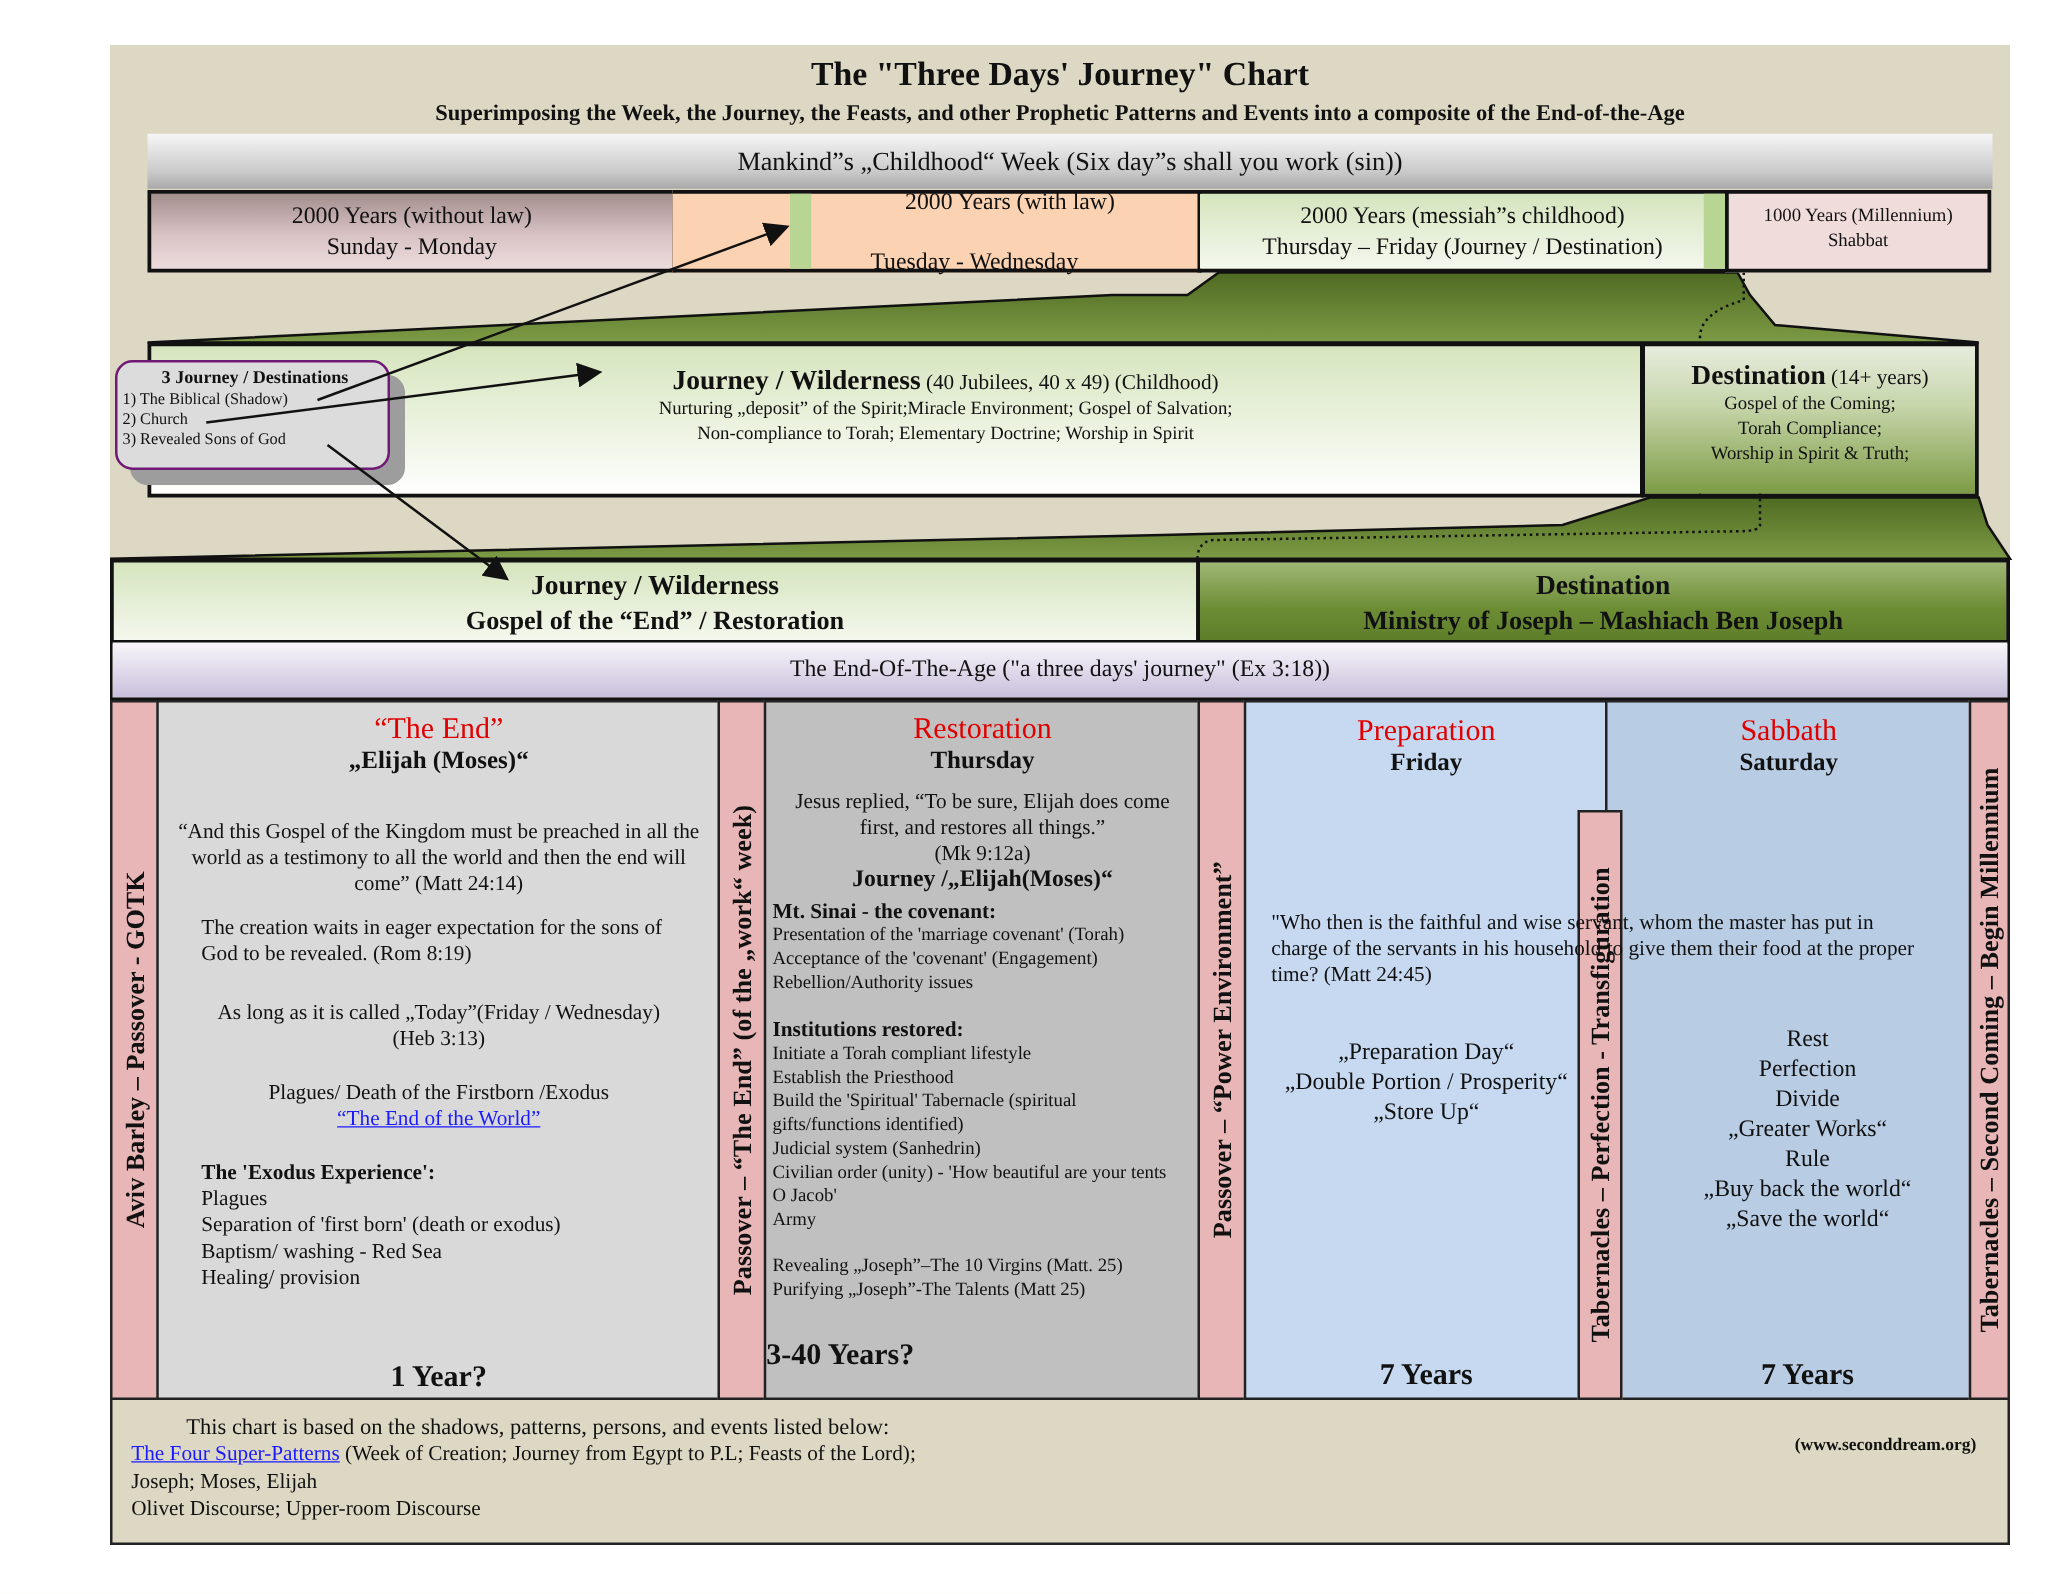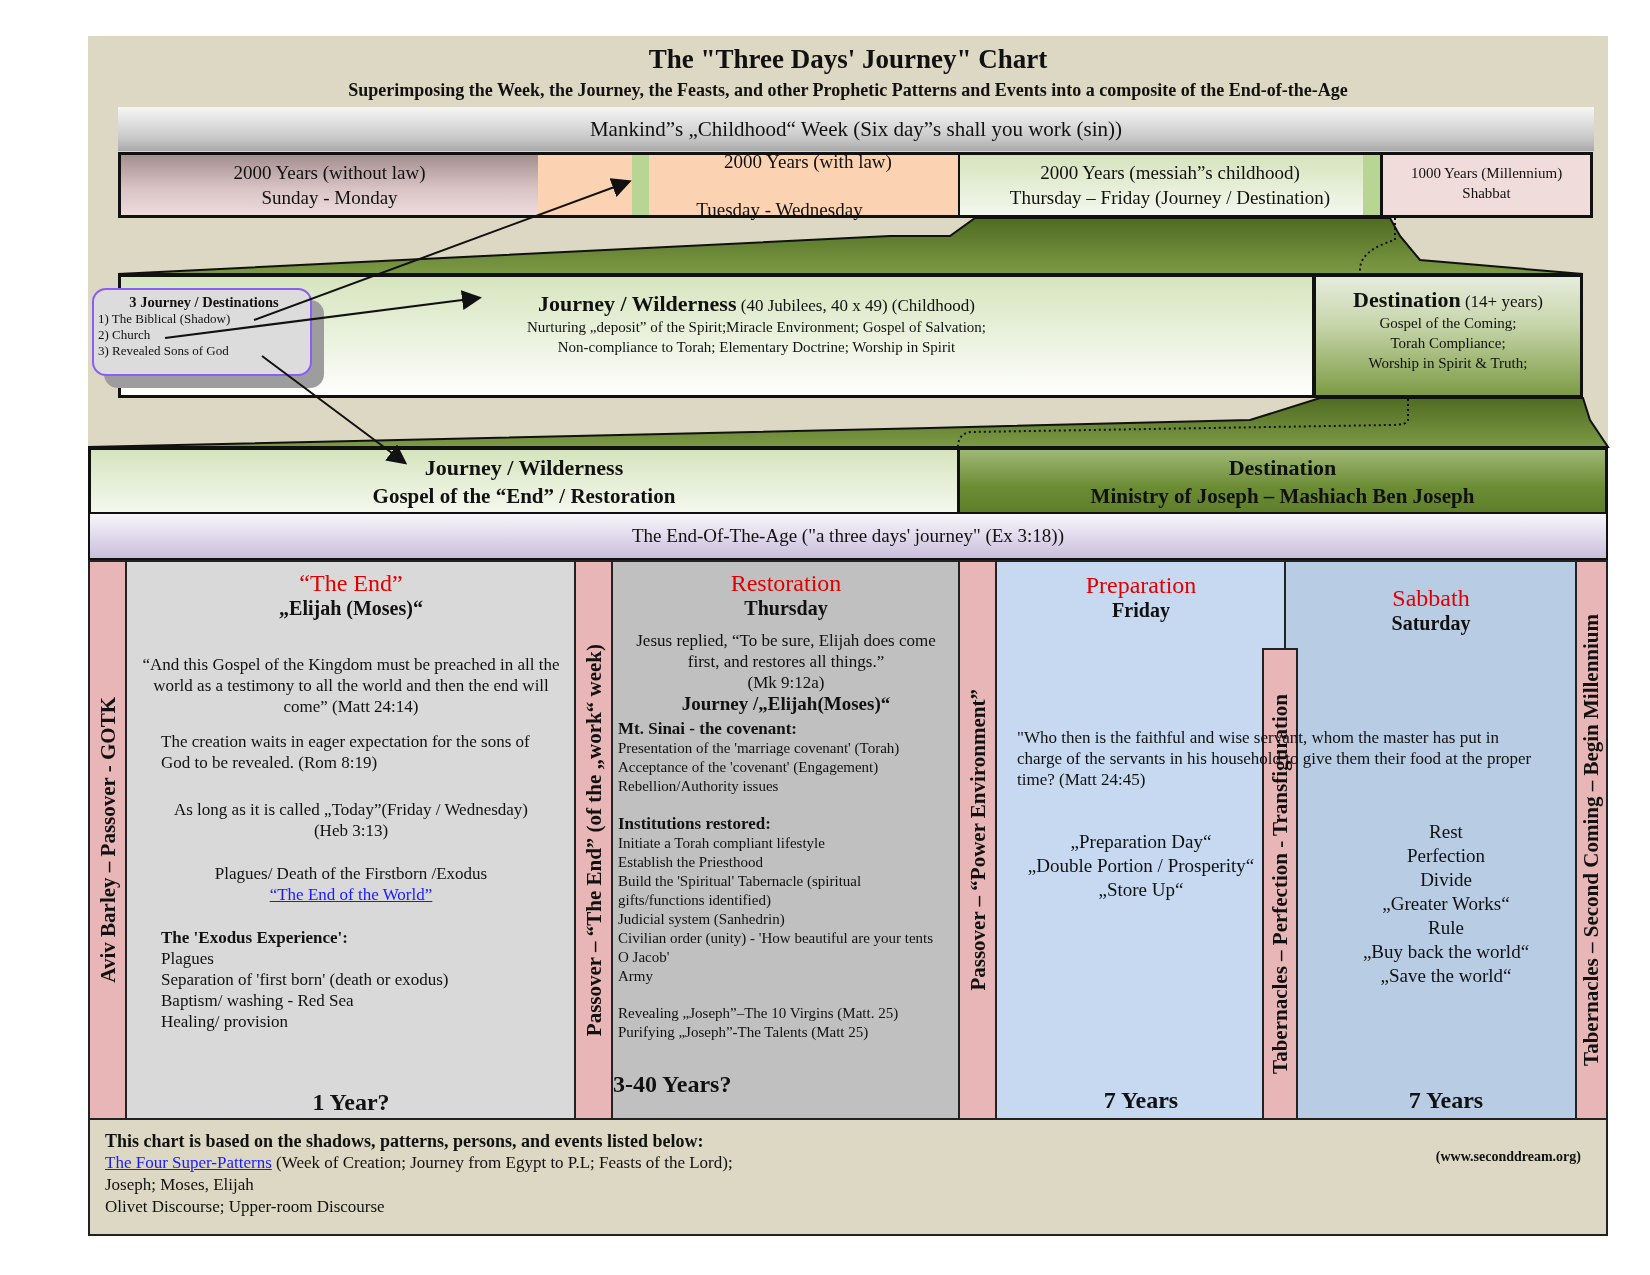--- a/index.html
+++ b/index.html
@@ -13,42 +13,42 @@
   .era1 { left: 118px; width: 423px; background: linear-gradient(#a48f8f, #d8c2c4 55%, #eddcdd); }
   .era2 { left: 538px; width: 423px; background: #fbd3b3; border-left: 0; gap: 23px; }
   .era3 { left: 960px; width: 423px; background: linear-gradient(#d5e4bd, #f4f8ee); border-left: 0; }
   .era4 { left: 1380px; width: 213px; background: #f1dcdc; font-size: 15px; line-height: 20px; justify-content: flex-start; padding-top: 8px; }
   .green-strip { background: #b8d594; }
   .journey-band { left: 118px; top: 274px; width: 1197px; height: 124px; border: 3px solid #111; box-sizing: border-box; background: linear-gradient(#d6e5be, #f6f9f0 80%, #ffffff); text-align: center; }
   .dest-band { left: 1313px; top: 274px; width: 270px; height: 124px; border: 3px solid #111; box-sizing: border-box; background: linear-gradient(#e6ecdd, #c7d6ab 40%, #7d9b45 100%); text-align: center; }
   .jw-title { font-size: 22px; font-weight: bold; }
   .jw-sub { font-size: 17px; font-weight: normal; }
   .jw-line { font-size: 15px; line-height: 20px; }
-  .callout { left: 92px; top: 288px; width: 220px; height: 88px; border: 2px solid #8b5cf6; border-radius: 14px; background: #dcdcdc; box-shadow: 12px 12px 0 #9d9d9d; font-size: 13px; padding: 4px 0 0 4px; box-sizing: border-box; }
+  .callout { left: 92px; top: 288px; width: 220px; height: 88px; border: 2px solid #701a75; border-radius: 14px; background: #dcdcdc; box-shadow: 12px 12px 0 #9d9d9d; font-size: 13px; padding: 4px 0 0 4px; box-sizing: border-box; }
   .callout .ct { font-weight: bold; font-size: 14.5px; text-align: center; }
   .section-row { top: 447px; height: 68px; border: 3px solid #111; box-sizing: border-box; text-align: center; font-weight: bold; font-size: 22px; line-height: 28px; padding-top: 4px; }
   .sec-journey { left: 88px; width: 872px; background: linear-gradient(#d5e4bd, #f4f8ee); }
   .sec-dest { left: 957px; width: 651px; background: linear-gradient(#9fb875, #6c8c34 60%, #5e7e2a); }
   .sec-dest .l2, .sec-journey .l2 { font-size: 21px; }
   .age-bar { left: 88px; top: 514px; width: 1520px; height: 46px; border: 2px solid #111; border-top: 0; box-sizing: border-box; background: linear-gradient(#f8f6fb, #c9bfdc); text-align: center; font-size: 19px; line-height: 44px; }
   .col { top: 560px; height: 560px; box-sizing: border-box; border: 2px solid #222; border-right: 0; }
   .vbar { background: #e8b6b6; display: flex; align-items: center; justify-content: center; }
   .vtext { writing-mode: vertical-rl; transform: rotate(180deg); font-weight: bold; font-size: 21px; white-space: nowrap; }
   .c-end { background: #d9d9d9; text-align: center; }
   .c-rest { background: #c0c0c0; }
   .c-prep { background: #c6d9f1; }
   .c-sab { background: #b8cce4; }
   .red-title { color: #e00000; font-weight: normal; font-size: 24px; }
   .bold-sub { font-weight: bold; font-size: 20px; }
   .body-text { font-size: 17px; line-height: 21px; }
   .small-text { font-size: 15px; line-height: 19px; }
   .years { font-weight: bold; font-size: 24px; }
   .link { color: #1a1aff; text-decoration: underline; }
   .footer { left: 88px; top: 1120px; width: 1520px; height: 116px; border: 2px solid #222; border-top: 0; box-sizing: border-box; padding: 10px 0 0 15px; font-size: 17px; line-height: 22px; }
-  .footer .fh { font-weight: bold; font-size: 18px; }
+  .footer .fh { font-weight: normal; font-size: 18px; margin-left: 44px; }
   svg.overlay { position: absolute; left: 0; top: 0; }
 </style>
 </head>
 <body>
 
 <div class="page-bg"></div>
 
 <svg class="overlay" width="1650" height="1275">
   <defs>
     <linearGradient id="g1" x1="0" y1="0" x2="0" y2="1">
@@ -175,21 +175,21 @@
   <div style="text-align:center" class="bold-sub">Friday</div>
   <div class="abs body-text" style="left:20px;top:165px;width:520px;z-index:2">"Who then is the faithful and wise servant, whom the master has put in charge of the servants in his household to give them their food at the proper time? (Matt 24:45)</div>
   <div class="abs body-text" style="left:0;right:0;top:268px;text-align:center;font-size:19px;line-height:24px">
     <div>„Preparation Day“</div>
     <div>„Double Portion / Prosperity“</div>
     <div>„Store Up“</div>
   </div>
   <div class="years abs" style="left:0;right:0;bottom:4px;text-align:center">7 Years</div>
 </div>
 <div class="abs col c-sab" style="left:1284px;width:292px">
-  <div style="padding-top:23px;text-align:center" class="red-title">Sabbath</div>
+  <div style="padding-top:10px;text-align:center" class="red-title">Sabbath</div>
   <div style="text-align:center" class="bold-sub">Saturday</div>
   <div class="abs body-text" style="left:30px;right:0;top:258px;text-align:center;font-size:19px;line-height:24px">
     <div>Rest</div>
     <div>Perfection</div>
     <div>Divide</div>
     <div>„Greater Works“</div>
     <div>Rule</div>
     <div>„Buy back the world“</div>
     <div>„Save the world“</div>
   </div>

